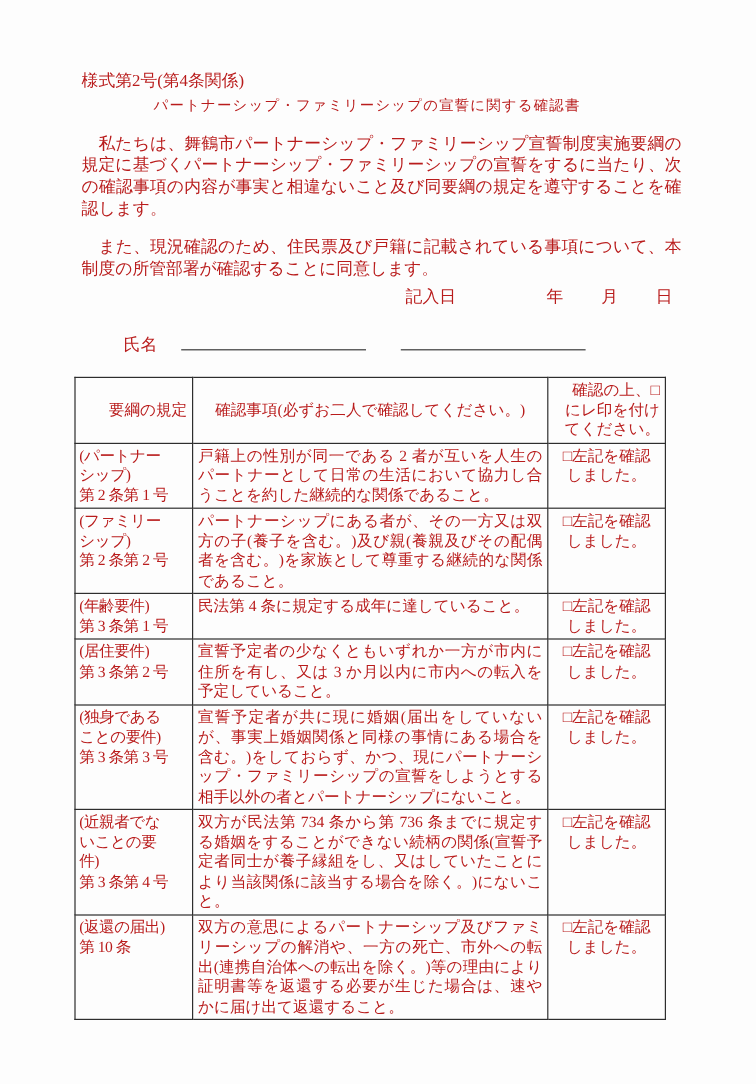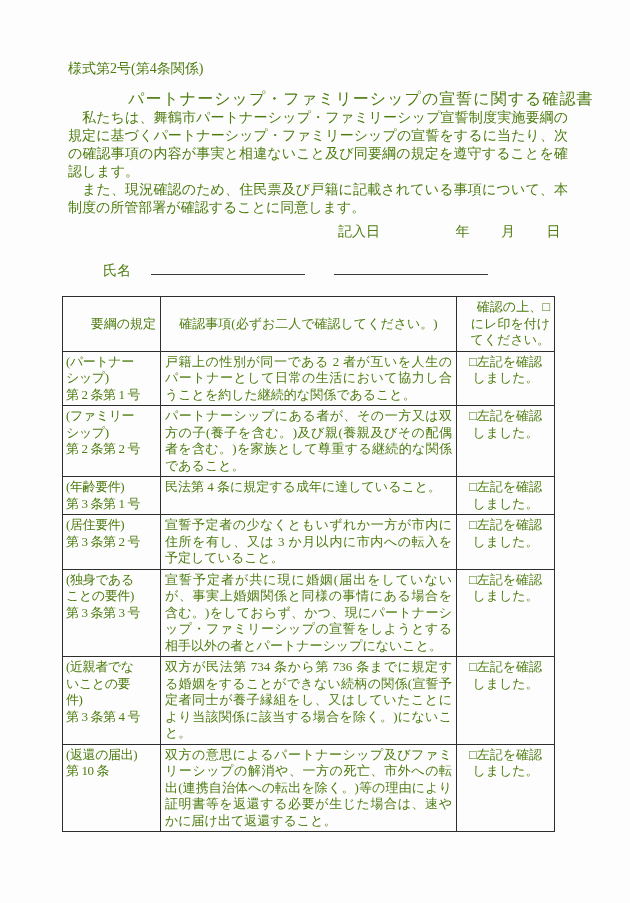--- a/index.html
+++ b/index.html
@@ -10,37 +10,37 @@
     height: 903px;
     overflow: hidden;
   }
   .page {
     position: relative;
     width: 630px;
     height: 903px;
     box-sizing: border-box;
     padding: 60px 62px 0 68px;
     font-family: "Liberation Serif", "DejaVu Serif", serif;
-    color: #4d7c0f;
+    color: #b91c1c;
     font-size: 14px;
     line-height: 18px;
   }
   .doc-number {
     line-height: 18px;
   }
   .doc-title {
-    margin-top: 11px;
+    margin-top: 0;
     margin-left: 60px;
-    font-size: 16px;
+    font-size: 12px;
     letter-spacing: 1px;
     line-height: 20px;
     white-space: nowrap;
   }
   .para {
-    margin-top: 0;
+    margin-top: 14px;
     text-indent: 14px;
     text-align: justify;
     line-height: 18px;
   }
   .date-line {
     margin-top: 6px;
     padding-left: 270px;
     white-space: nowrap;
   }
   .date-line .yl { margin-left: 72px; }

